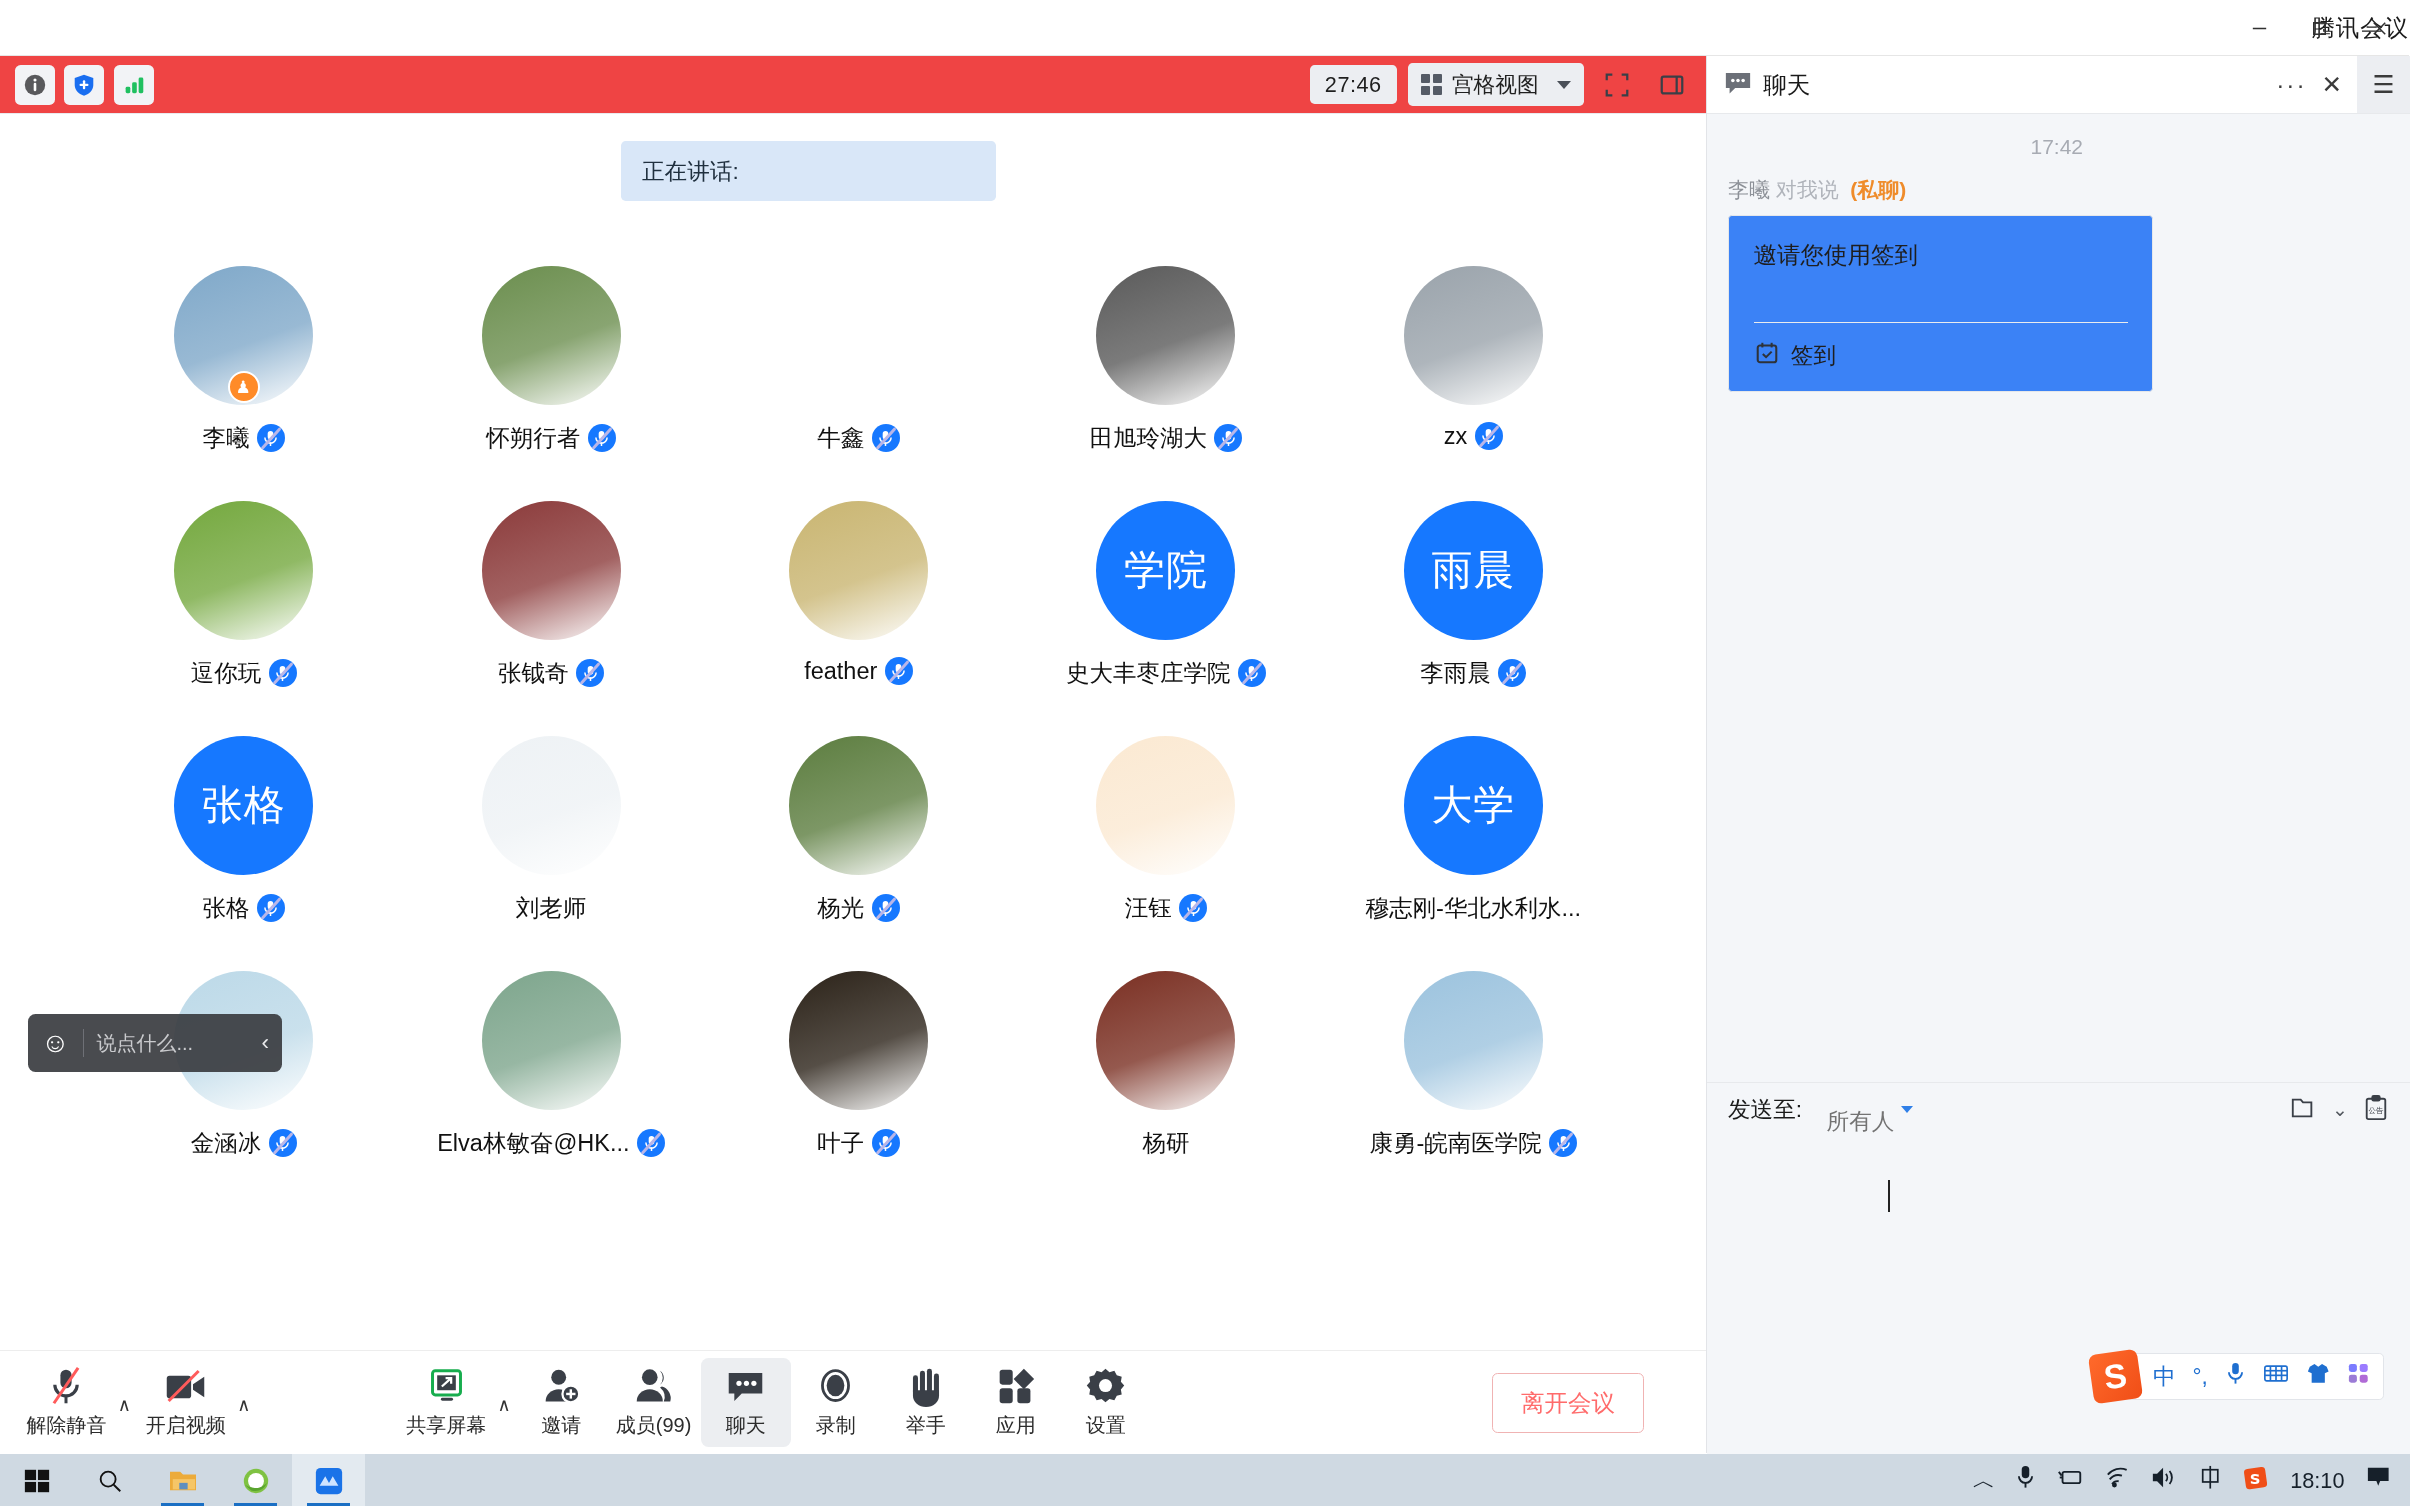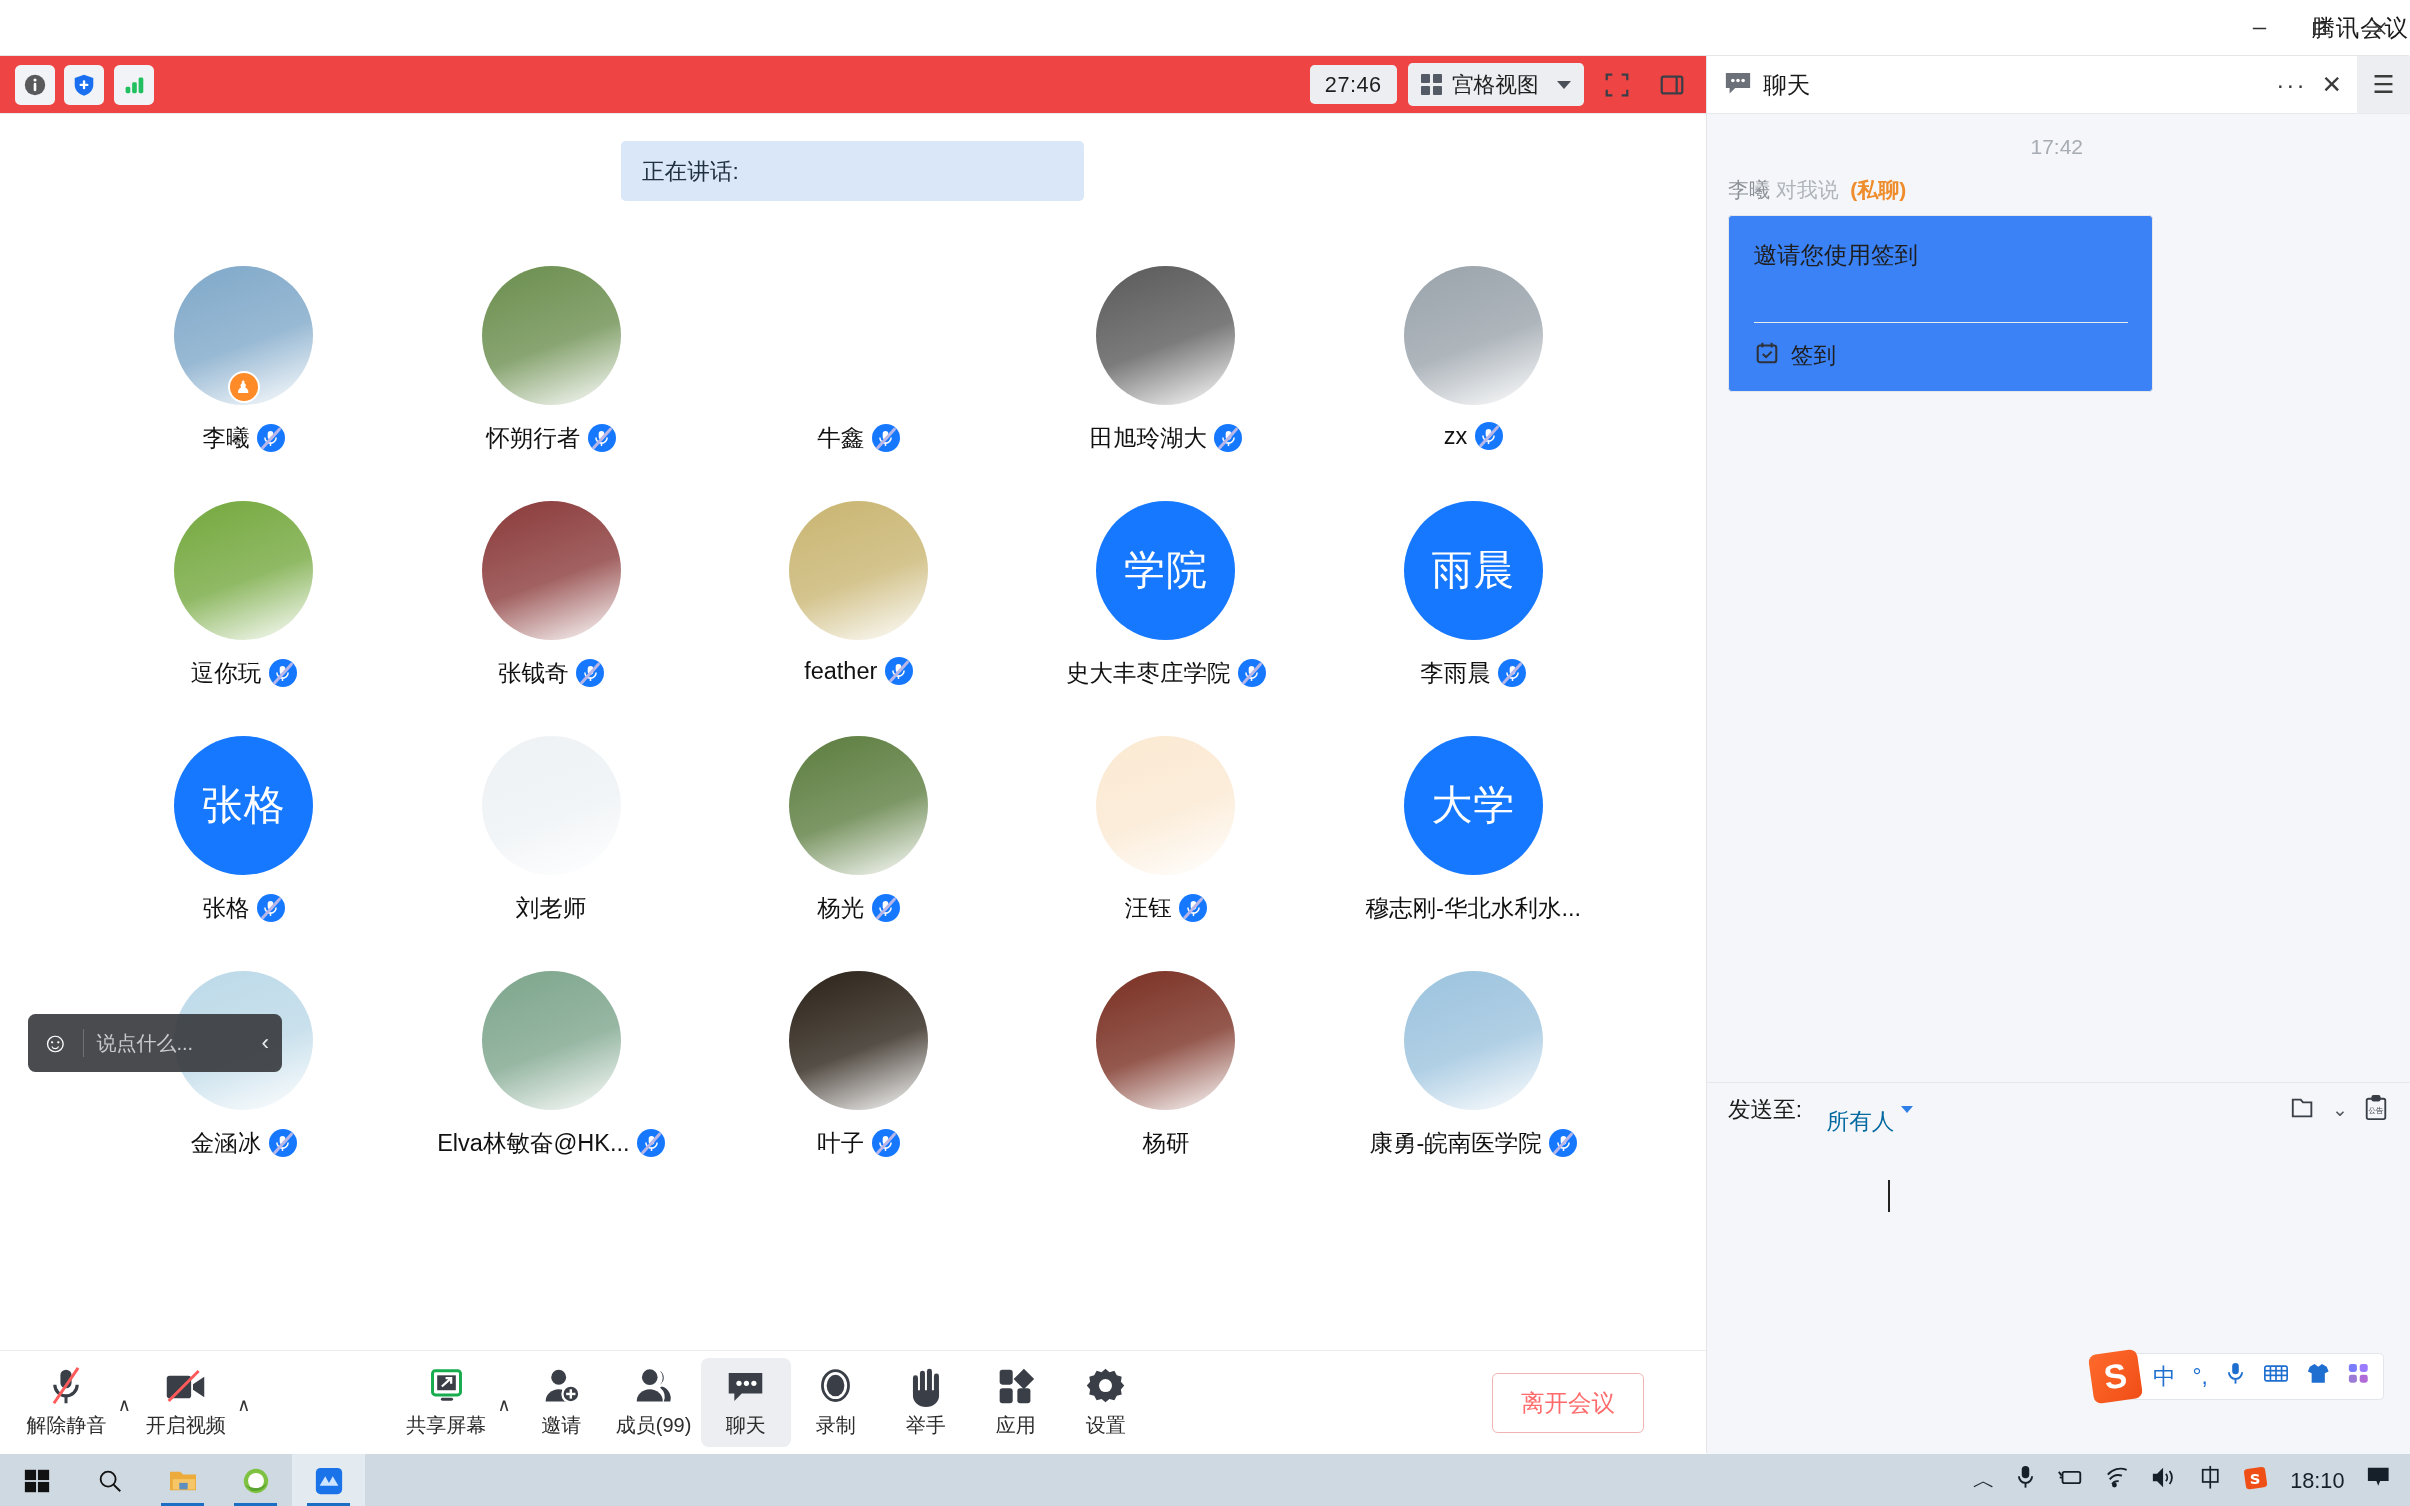--- a/index.html
+++ b/index.html
@@ -47,21 +47,21 @@
   .grid-glyph i { width: 9.4px; height: 9.4px; background: #555b66; display: block; border-radius: 0.9px; }
   .caret-dn { width: 0; height: 0; border-left: 7.5px solid transparent; border-right: 7.5px solid transparent; border-top: 8.5px solid #4a4f58; margin-left: 9.4px;}
   .sq-btn { width: 43px; height: 40px; border-radius: 5.6px; display: flex; align-items: center; justify-content: center; }
 
   
   .stage {
     position: absolute; top: 115px; left: 0; width: 1706px; height: 1235px;
     background: #ffffff; overflow: hidden;
   }
   .speaking-banner {
-    position: absolute; left: 621px; top: 26px; width: 463px; height: 60px;
+    position: absolute; left: 621px; top: 26px; width: 375px; height: 60px;
     background: #d9e7f8; border-radius: 4.7px; display: flex; align-items: center;
     padding-left: 21px; font-size: 22.6px; color: #20303f;
   }
   .grid {
     position: absolute; top: 151px; left: 90px; width: 1537px;
     display: grid; grid-template-columns: repeat(5, 1fr); grid-row-gap: 0px;
   }
   .cell { height: 235px; display: flex; flex-direction: column; align-items: center; }
   .avatar {
     width: 139px; height: 139px; border-radius: 50%; overflow: hidden; position: relative;
@@ -145,21 +145,21 @@
   }
   .card .ctext { font-size: 23.5px; color: #1e1e1e; }
   .card .divider { height: 0.9px; background: #e9ebee; margin: 51px 0 0 0; }
   .card .caction { display: flex; align-items: center; gap: 11.3px; padding: 17px 0 19px 0; font-size: 22.6px; color: #1e1e1e; }
 
   .chat-sendto {
     height: 53px; border-top: 0.9px solid #e7e9ec; background: #f4f6f9;
     display: flex; align-items: center; padding: 0 21px;
   }
   .chat-sendto .lbl { font-size: 22.6px; color: #1b1b1b; }
-  .chat-sendto .target { font-size: 22.6px; color: #0369a1; margin-left: 24.5px; margin-top: 25px; }
+  .chat-sendto .target { font-size: 22.6px; color: #737373; margin-left: 24.5px; margin-top: 25px; }
   .sendto-caret { width:0;height:0;border-left:6.6px solid transparent;border-right:6.6px solid transparent;border-top:7.5px solid #2f7fe8;margin-left:6.6px;}
   .chat-sendto .right-ic { margin-left: auto; display: flex; align-items: center; gap: 15px; }
 
   .chat-input { position: relative; height: 311px; background: #f4f6f9; }
   .caret-bar { position: absolute; left: 181px; top: 45px; width: 1.9px; height: 32px; background: #222; }
   .ime {
     position: absolute; right: 26px; bottom: 45px; display: flex; align-items: center;
   }
   .ime .slogo {
     width: 49px; height: 49px; background: linear-gradient(135deg,#ff6a2b,#f04e17);

